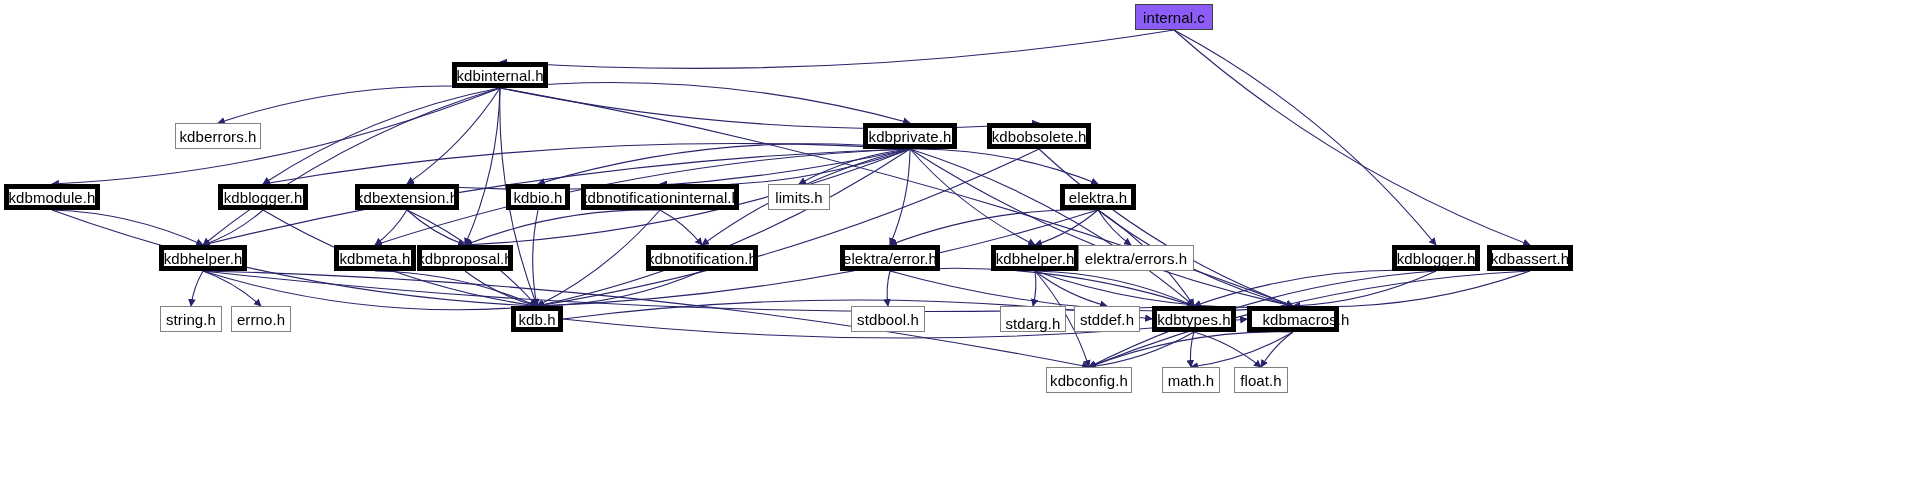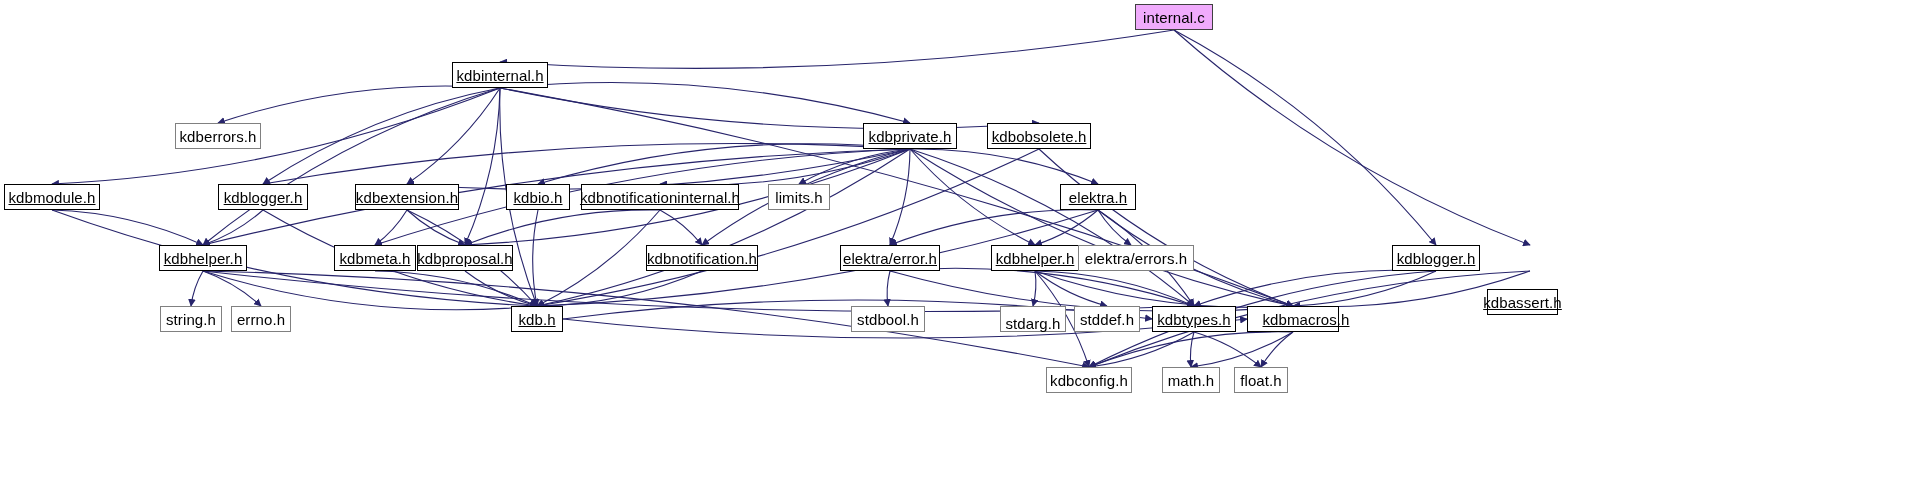--- a/index.html
+++ b/index.html
@@ -40,25 +40,24 @@
     white-space: nowrap;
     font-size: 15px;
     line-height: 1;
     color: #000000;
     background: #ffffff;
     border: 1px solid #808080;
     height: 26px;
     letter-spacing: 0.1px;
   }
   .node.solid {
-    border: 1px solid #000000;
-    text-decoration: underline;
+    border: 5px solid #000000;
   }
   .node.root {
-    background: #f0abfc;
+    background: #8b5cf6;
     border: 1px solid #404040;
   }
   .node .label {
     pointer-events: none;
   }
 </style>
 </head>
 <body>
 
 <div id="graph-root">
@@ -199,21 +198,21 @@
       </div>
       <div class="node solid" style="left: 991px; top: 245px; width: 88px;">
         <span class="label">kdbhelper.h</span>
       </div>
       <div class="node light" style="left: 1078px; top: 245px; width: 116px;">
         <span class="label">elektra/errors.h</span>
       </div>
       <div class="node solid" style="left: 1392px; top: 245px; width: 88px;">
         <span class="label">kdblogger.h</span>
       </div>
-      <div class="node solid" style="left: 1487px; top: 245px; width: 71px; margin-top: 44px;">
+      <div class="node solid" style="left: 1487px; top: 245px; width: 86px;">
         <span class="label">kdbassert.h</span>
       </div>
       <div class="node light" style="left: 160px; top: 306px; width: 62px;">
         <span class="label">string.h</span>
       </div>
       <div class="node light" style="left: 231px; top: 306px; width: 60px;">
         <span class="label">errno.h</span>
       </div>
       <div class="node solid" style="left: 511px; top: 306px; width: 52px;">
         <span class="label">kdb.h</span>

